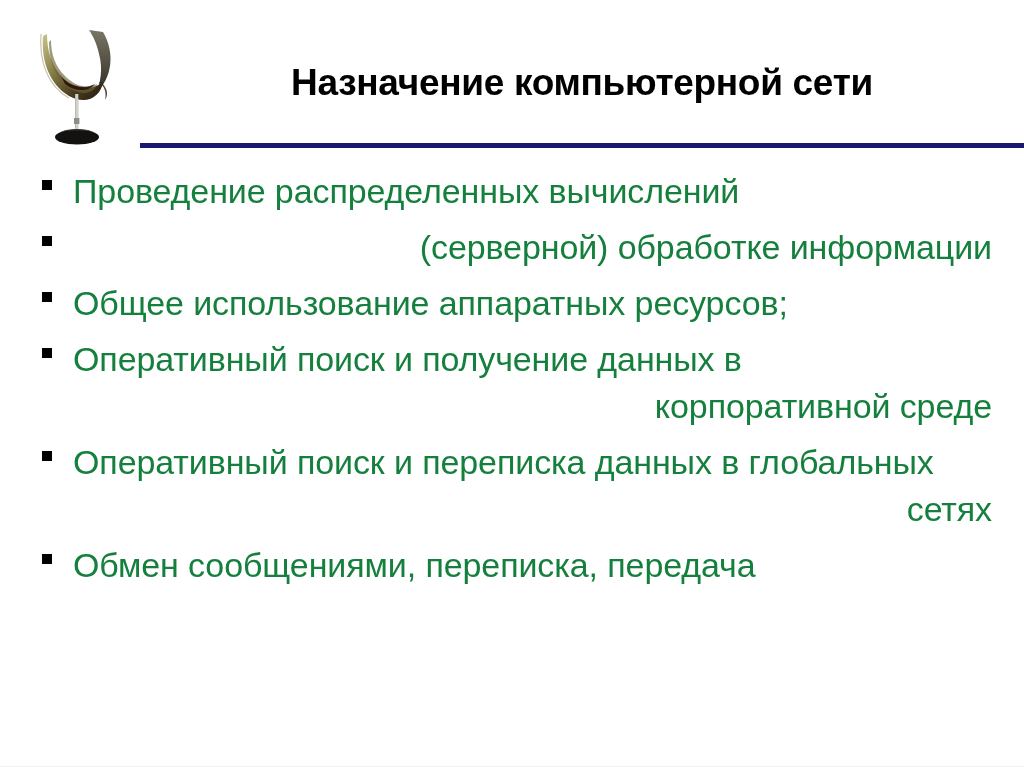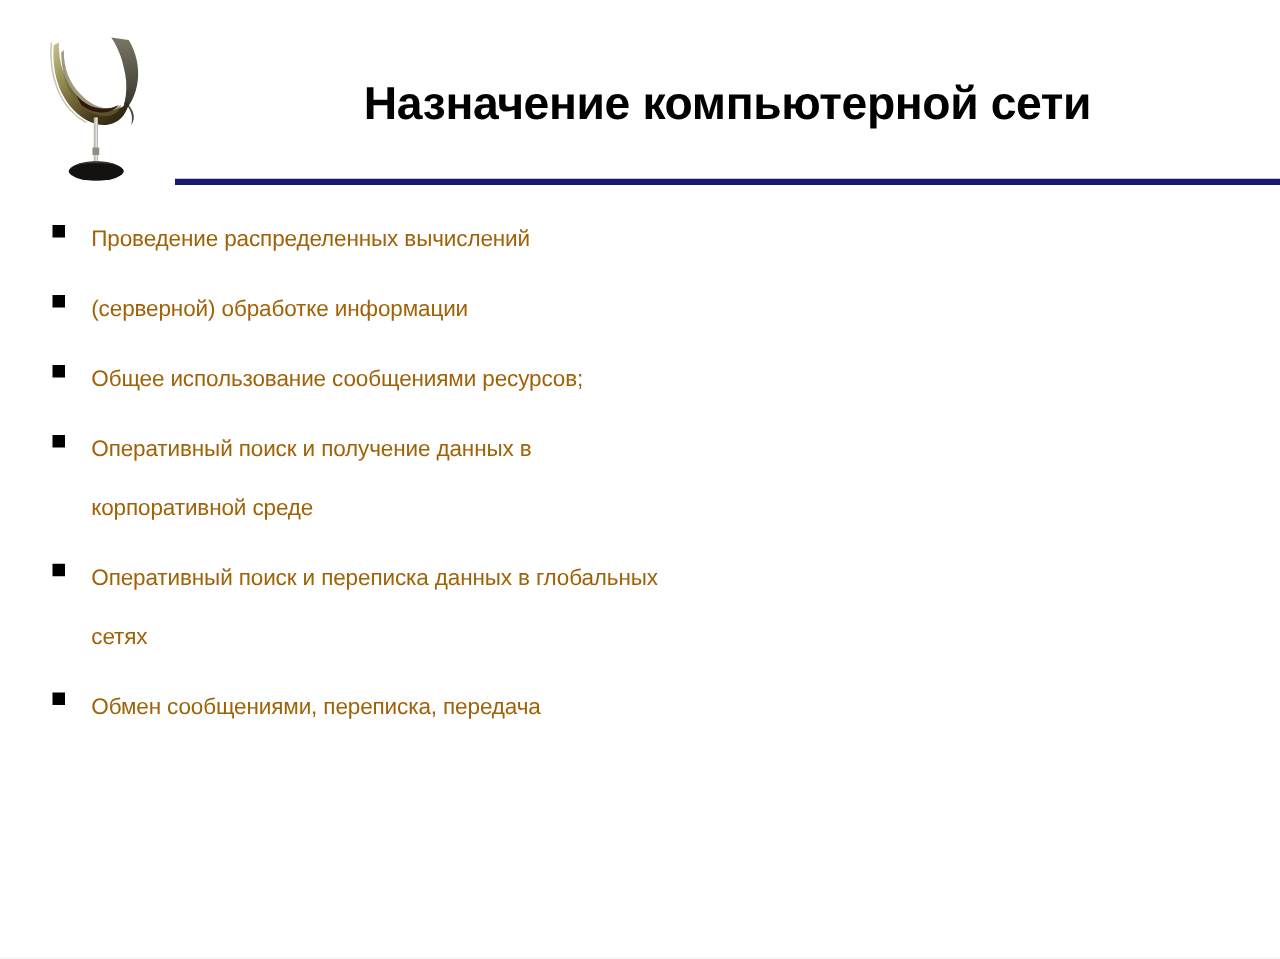--- a/index.html
+++ b/index.html
@@ -73,26 +73,26 @@
   .bullet-marker {
     flex: 0 0 auto;
     width: 10px;
     height: 10px;
     background: #000000;
     margin-top: 12px;
     margin-right: 21px;
   }
   .bullet-text {
     flex: 1 1 auto;
-    font-size: 18px;
+    font-size: 34px;
     line-height: 47px;
-    color: #a16207;
+    color: #15803d;
     letter-spacing: -0.1px;
   }
-  .bullet-text .l2 { display: block; }
+  .bullet-text .l2 { display: block; text-align: right; }
 </style>
 </head>
 <body>
 
 <div class="slide">
 
   <div class="goblet">
     <svg viewBox="0 0 92 122" xmlns="http://www.w3.org/2000/svg">
       <defs>
         <linearGradient id="bowlGrad" x1="0" y1="0" x2="1" y2="1">
@@ -144,21 +144,21 @@
 
     <div class="bullet-row">
       <span class="bullet-marker"></span>
       <span class="bullet-text">
         <span class="l2">(серверной) обработке информации</span>
       </span>
     </div>
 
     <div class="bullet-row">
       <span class="bullet-marker"></span>
-      <span class="bullet-text">Общее использование сообщениями ресурсов;</span>
+      <span class="bullet-text">Общее использование аппаратных ресурсов;</span>
     </div>
 
     <div class="bullet-row">
       <span class="bullet-marker"></span>
       <span class="bullet-text">
         <span class="l1">Оперативный поиск и получение данных в</span>
         <span class="l2">корпоративной среде</span>
       </span>
     </div>
 

